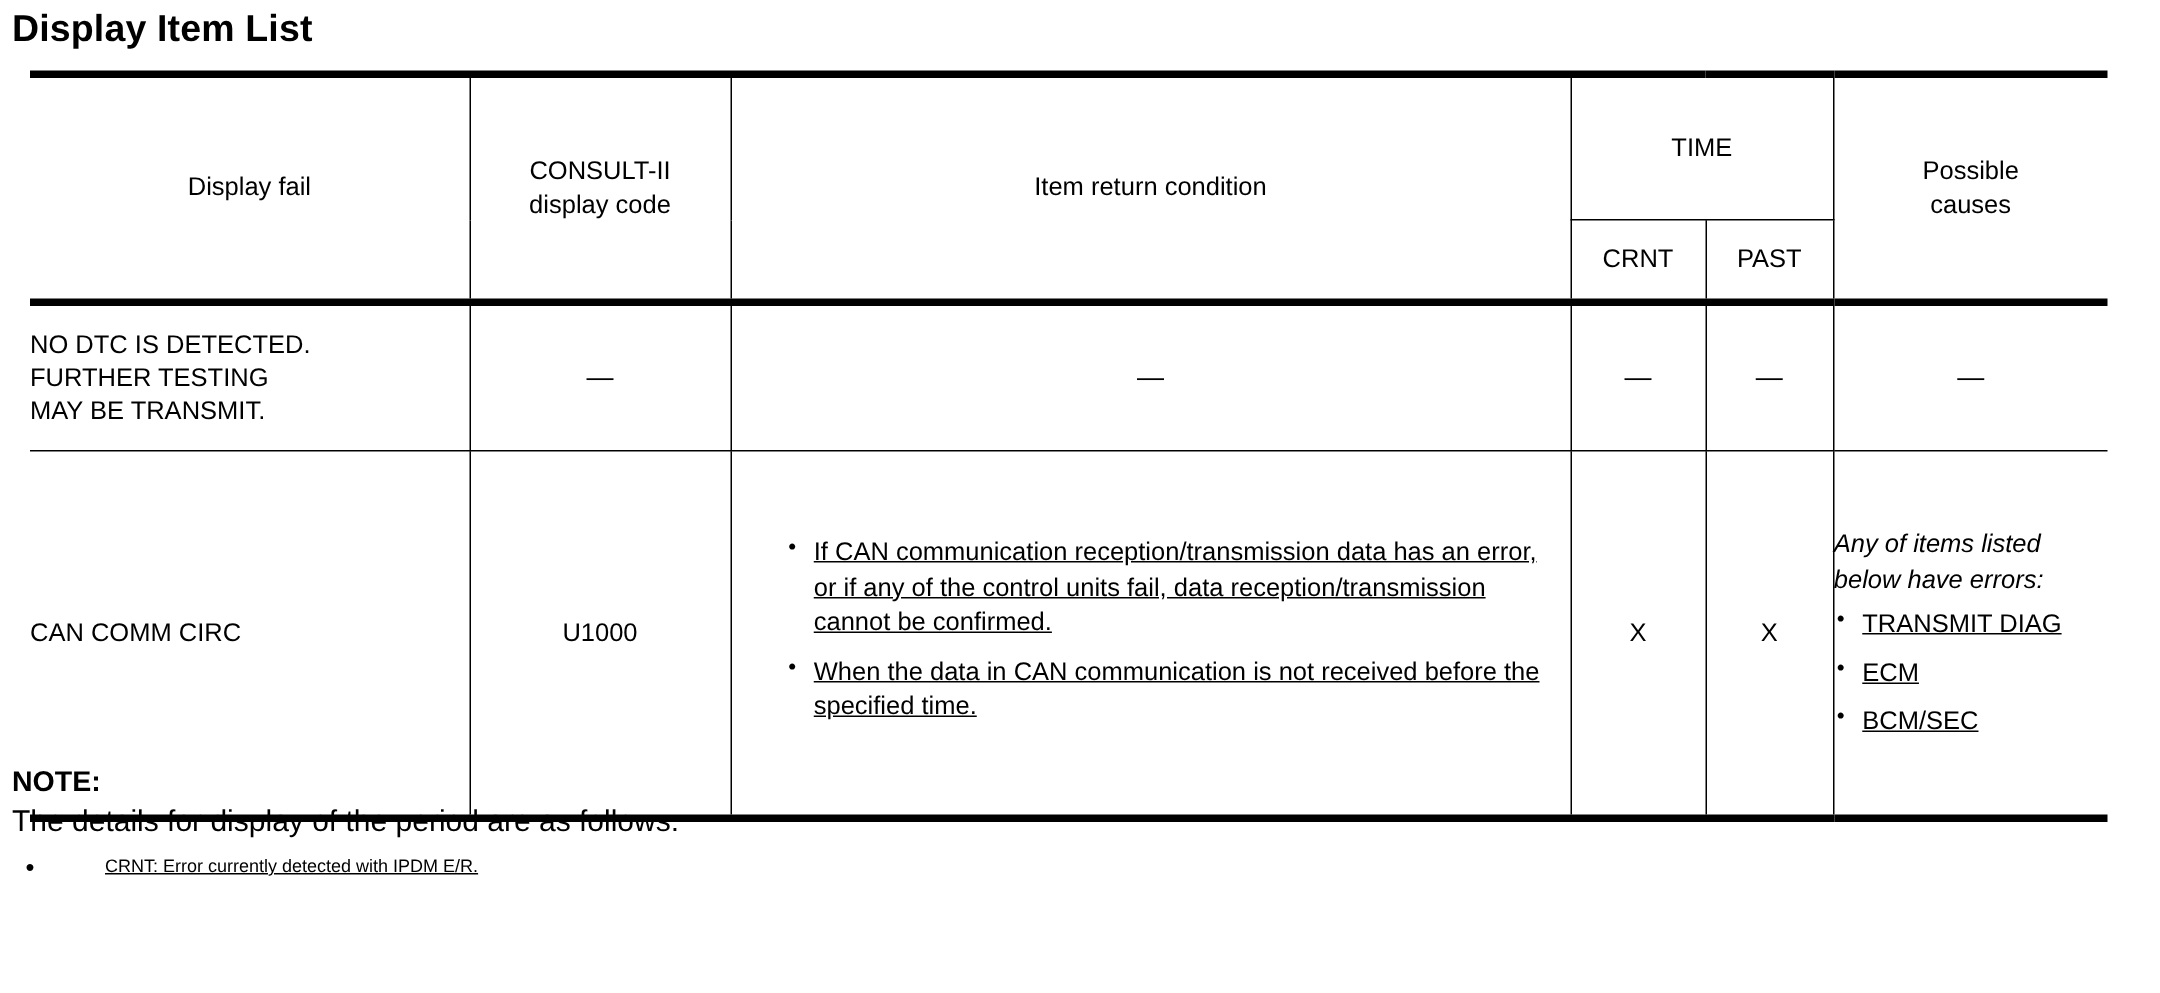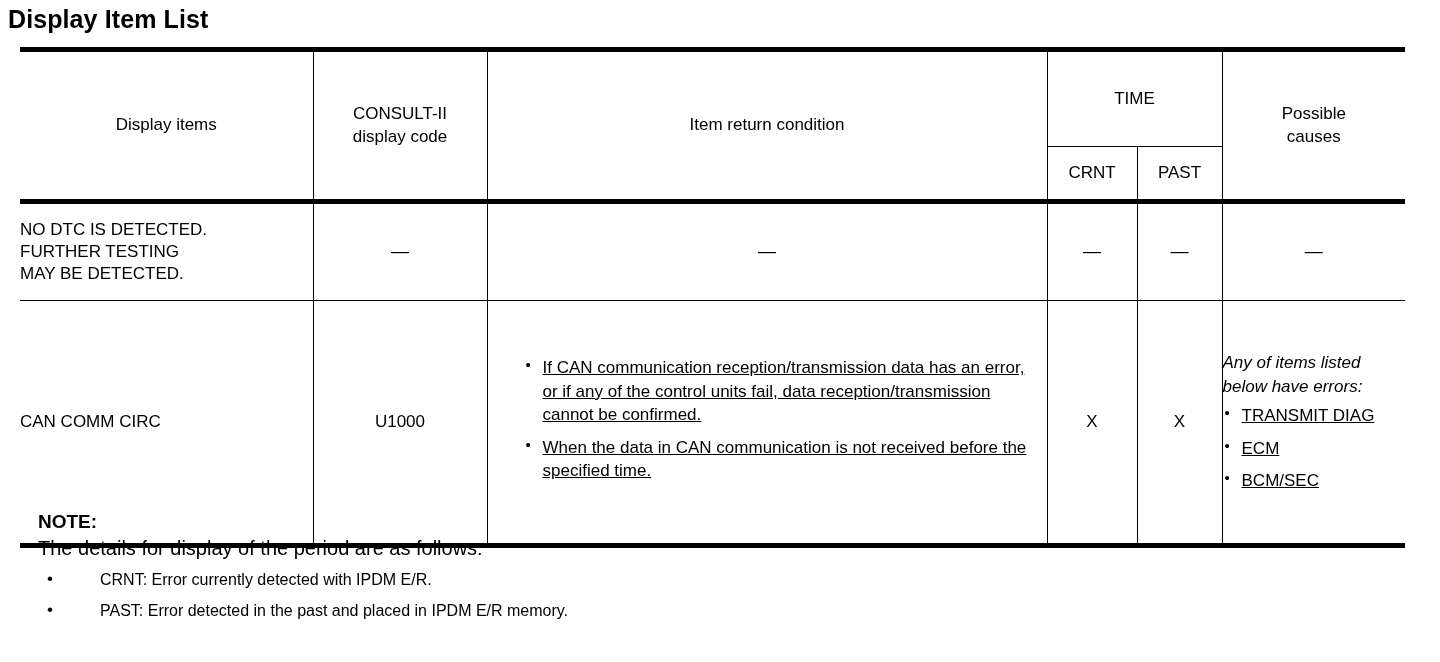--- a/index.html
+++ b/index.html
@@ -141,42 +141,42 @@
   .cause-list > li:last-child { margin-bottom: 0 !important; }
 
   
   .note {
     position: absolute;
     left: 8px;
     top: 510px;
     width: 1400px;
     font-size: 20px;
     line-height: 1.28;
-    margin-left: 30px;
   }
   .note-label {
     font-weight: bold;
     font-size: 19px;
     margin: 0 0 2px 0;
   }
   .note-lead {
     margin: 0 0 8px 0;
     font-size: 20px;
   }
   ul.note-bullets {
     list-style: none;
     margin: 0;
     padding: 0;
   }
   ul.note-bullets > li {
     position: relative;
     padding-left: 62px;
     margin-bottom: 10px;
-    font-size: 16px;
+    font-size: 12px;
     line-height: 1.3;
+    text-decoration: underline;
   }
   ul.note-bullets > li::before {
     content: "\2022";
     position: absolute;
     left: 9px;
     top: -2px;
     font-size: 17px;
   }
 </style>
 </head>
@@ -192,21 +192,21 @@
         <col class="c-item">
           <col class="c-code">
           <col class="c-cond">
         <col class="c-crnt">
           <col class="c-past">
           <col class="c-cause">
       </colgroup>
 
       <tbody>
           <tr class="hdr-row-main">
-        <td class="th-center rule-top" rowspan="2">Display items</td>
+        <td class="th-center rule-top" rowspan="2">Display fail</td>
 
         <td class="th-center rule-top" rowspan="2">
           <div>CONSULT-II</div>
           <div>display code</div>
         </td>
 
         <td class="th-center rule-top" rowspan="2">Item return condition</td>
 
         <td class="th-center rule-top hdr-time-top" colspan="2">TIME</td>
 
@@ -218,21 +218,21 @@
 
       <tr>
         <td class="th-center hdr-time-sub">CRNT</td>
         <td class="th-center hdr-time-sub">PAST</td>
       </tr>
 
       <tr class="row1">
         <td class="cell-left rule-top">
           <div>NO DTC IS DETECTED.</div>
           <div>FURTHER TESTING</div>
-          <div>MAY BE DETECTED.</div>
+          <div>MAY BE TRANSMIT.</div>
         </td>
         <td class="cell-center dash rule-top">—</td>
         <td class="cell-center dash rule-top">—</td>
         <td class="cell-center dash rule-top">—</td>
         <td class="cell-center dash rule-top">—</td>
         <td class="cell-center dash rule-top">—</td>
       </tr>
 
       <tr class="row2">
         <td class="cell-left rule-bottom">
@@ -264,17 +264,16 @@
       </tr>
     </tbody>
       </table>
   </div>
 
   <div class="note">
     <div class="note-label">NOTE:</div>
     <div class="note-lead">The details for display of the period are as follows:</div>
     <ul class="note-bullets">
       <li>CRNT: Error currently detected with IPDM E/R.</li>
-      <li>PAST: Error detected in the past and placed in IPDM E/R memory.</li>
     </ul>
   </div>
 
 </div>
 
 </body></html>

